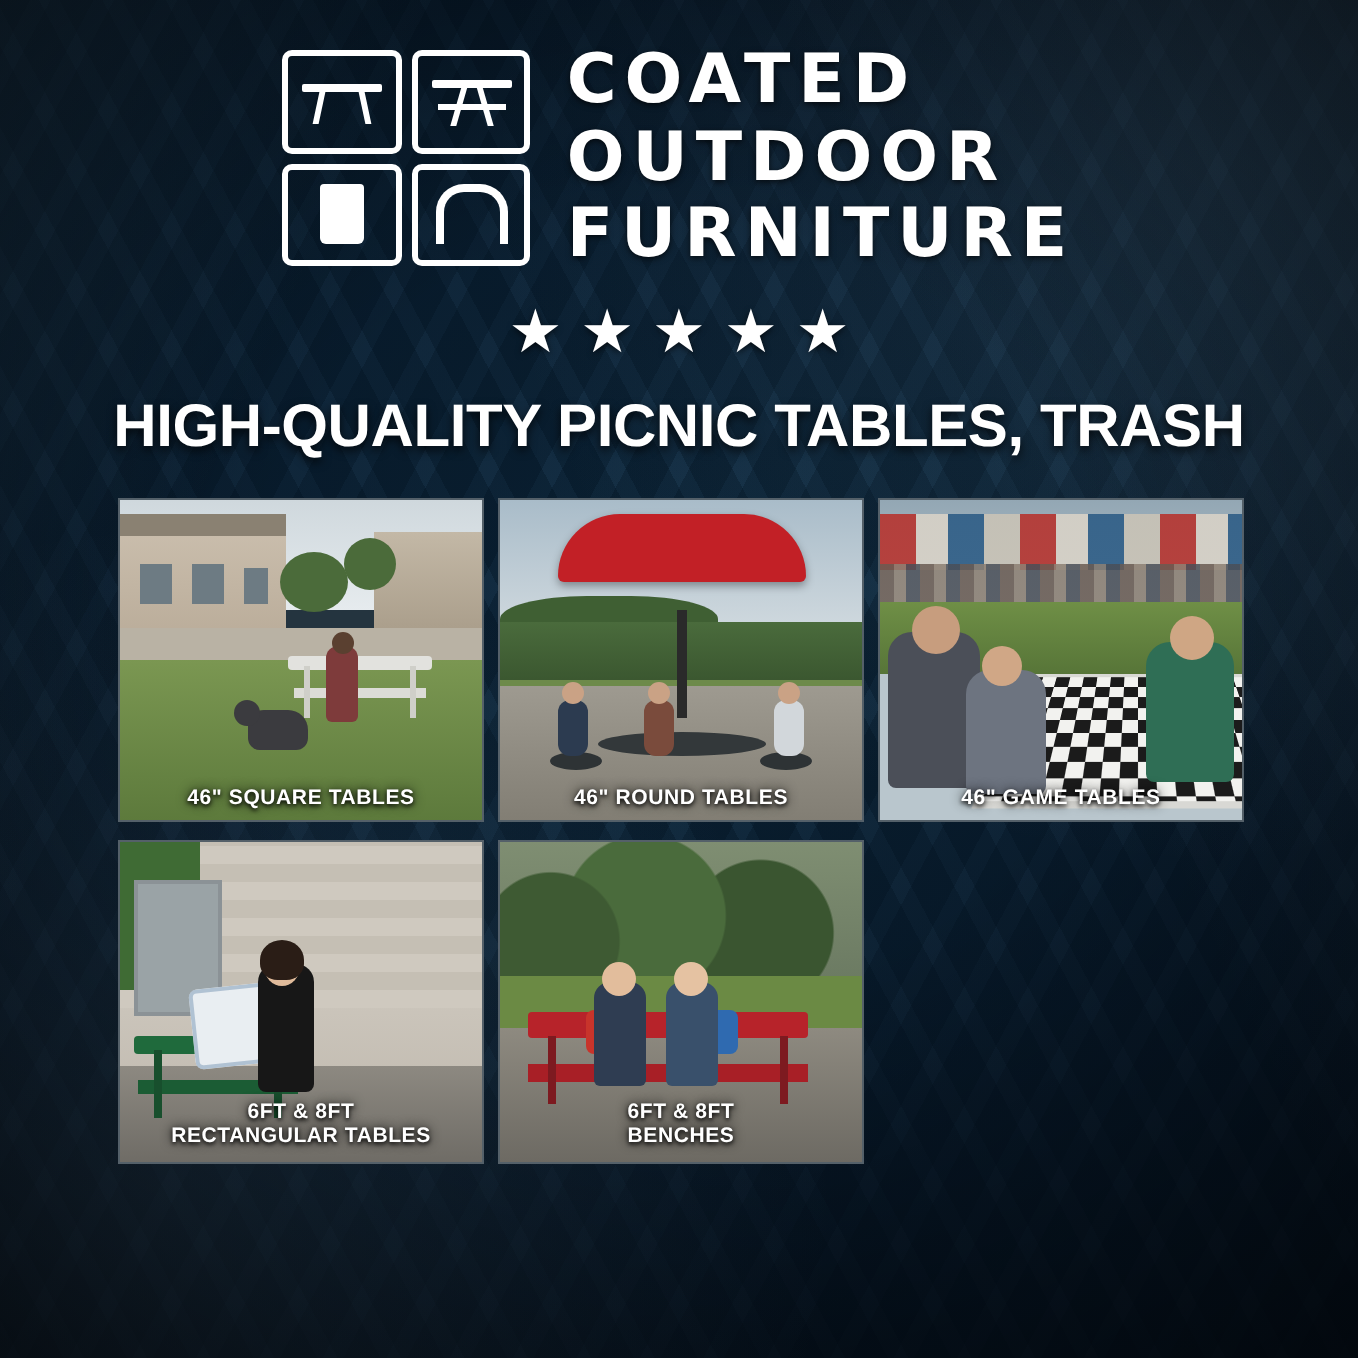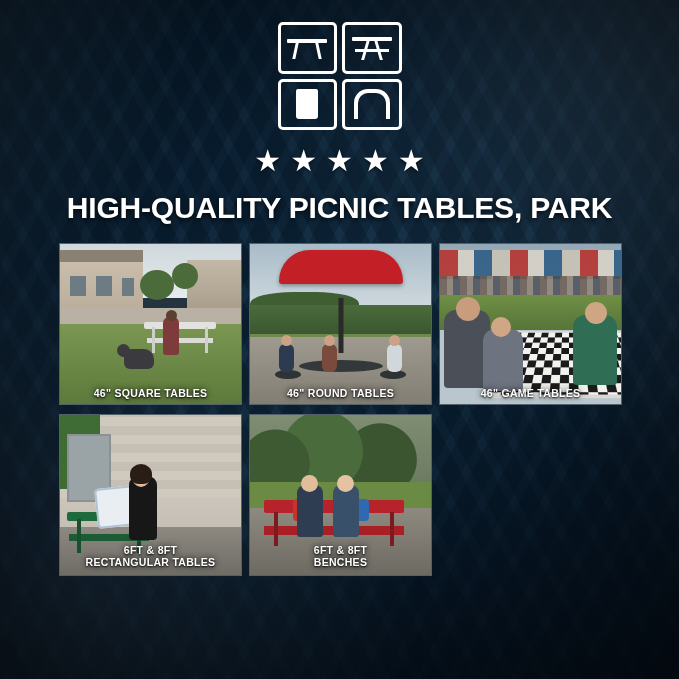--- a/index.html
+++ b/index.html
@@ -227,32 +227,37 @@
               <span class="lg2"></span>
             </div>
         </div>
         <div class="logo-cell">
           <div class="glyph-can"></div>
         </div>
         <div class="logo-cell">
           <div class="glyph-arch"></div>
         </div>
       </div>
+      <div class="logo-text">
+        <div class="logo-line">COATED</div>
+        <div class="logo-line">OUTDOOR</div>
+        <div class="logo-line">FURNITURE</div>
+      </div>
     </div>
 
     <div class="stars">
       <span class="star">★</span>
       <span class="star">★</span>
       <span class="star">★</span>
       <span class="star">★</span>
       <span class="star">★</span>
     </div>
 
     <div class="headline">
-      <div>HIGH-QUALITY PICNIC TABLES, PARK</div>
+      <div>HIGH-QUALITY PICNIC TABLES, TRASH</div>
     </div>
 
     <div class="grid">
 
       <div class="tile">
         <div class="scene">
           <div class="t1-sky"></div>
           <div class="t1-bldgL">
               <span class="win" style="left:10px;top:22px;width:16px;height:20px;"></span>
               <span class="win" style="left:36px;top:22px;width:16px;height:20px;"></span>

